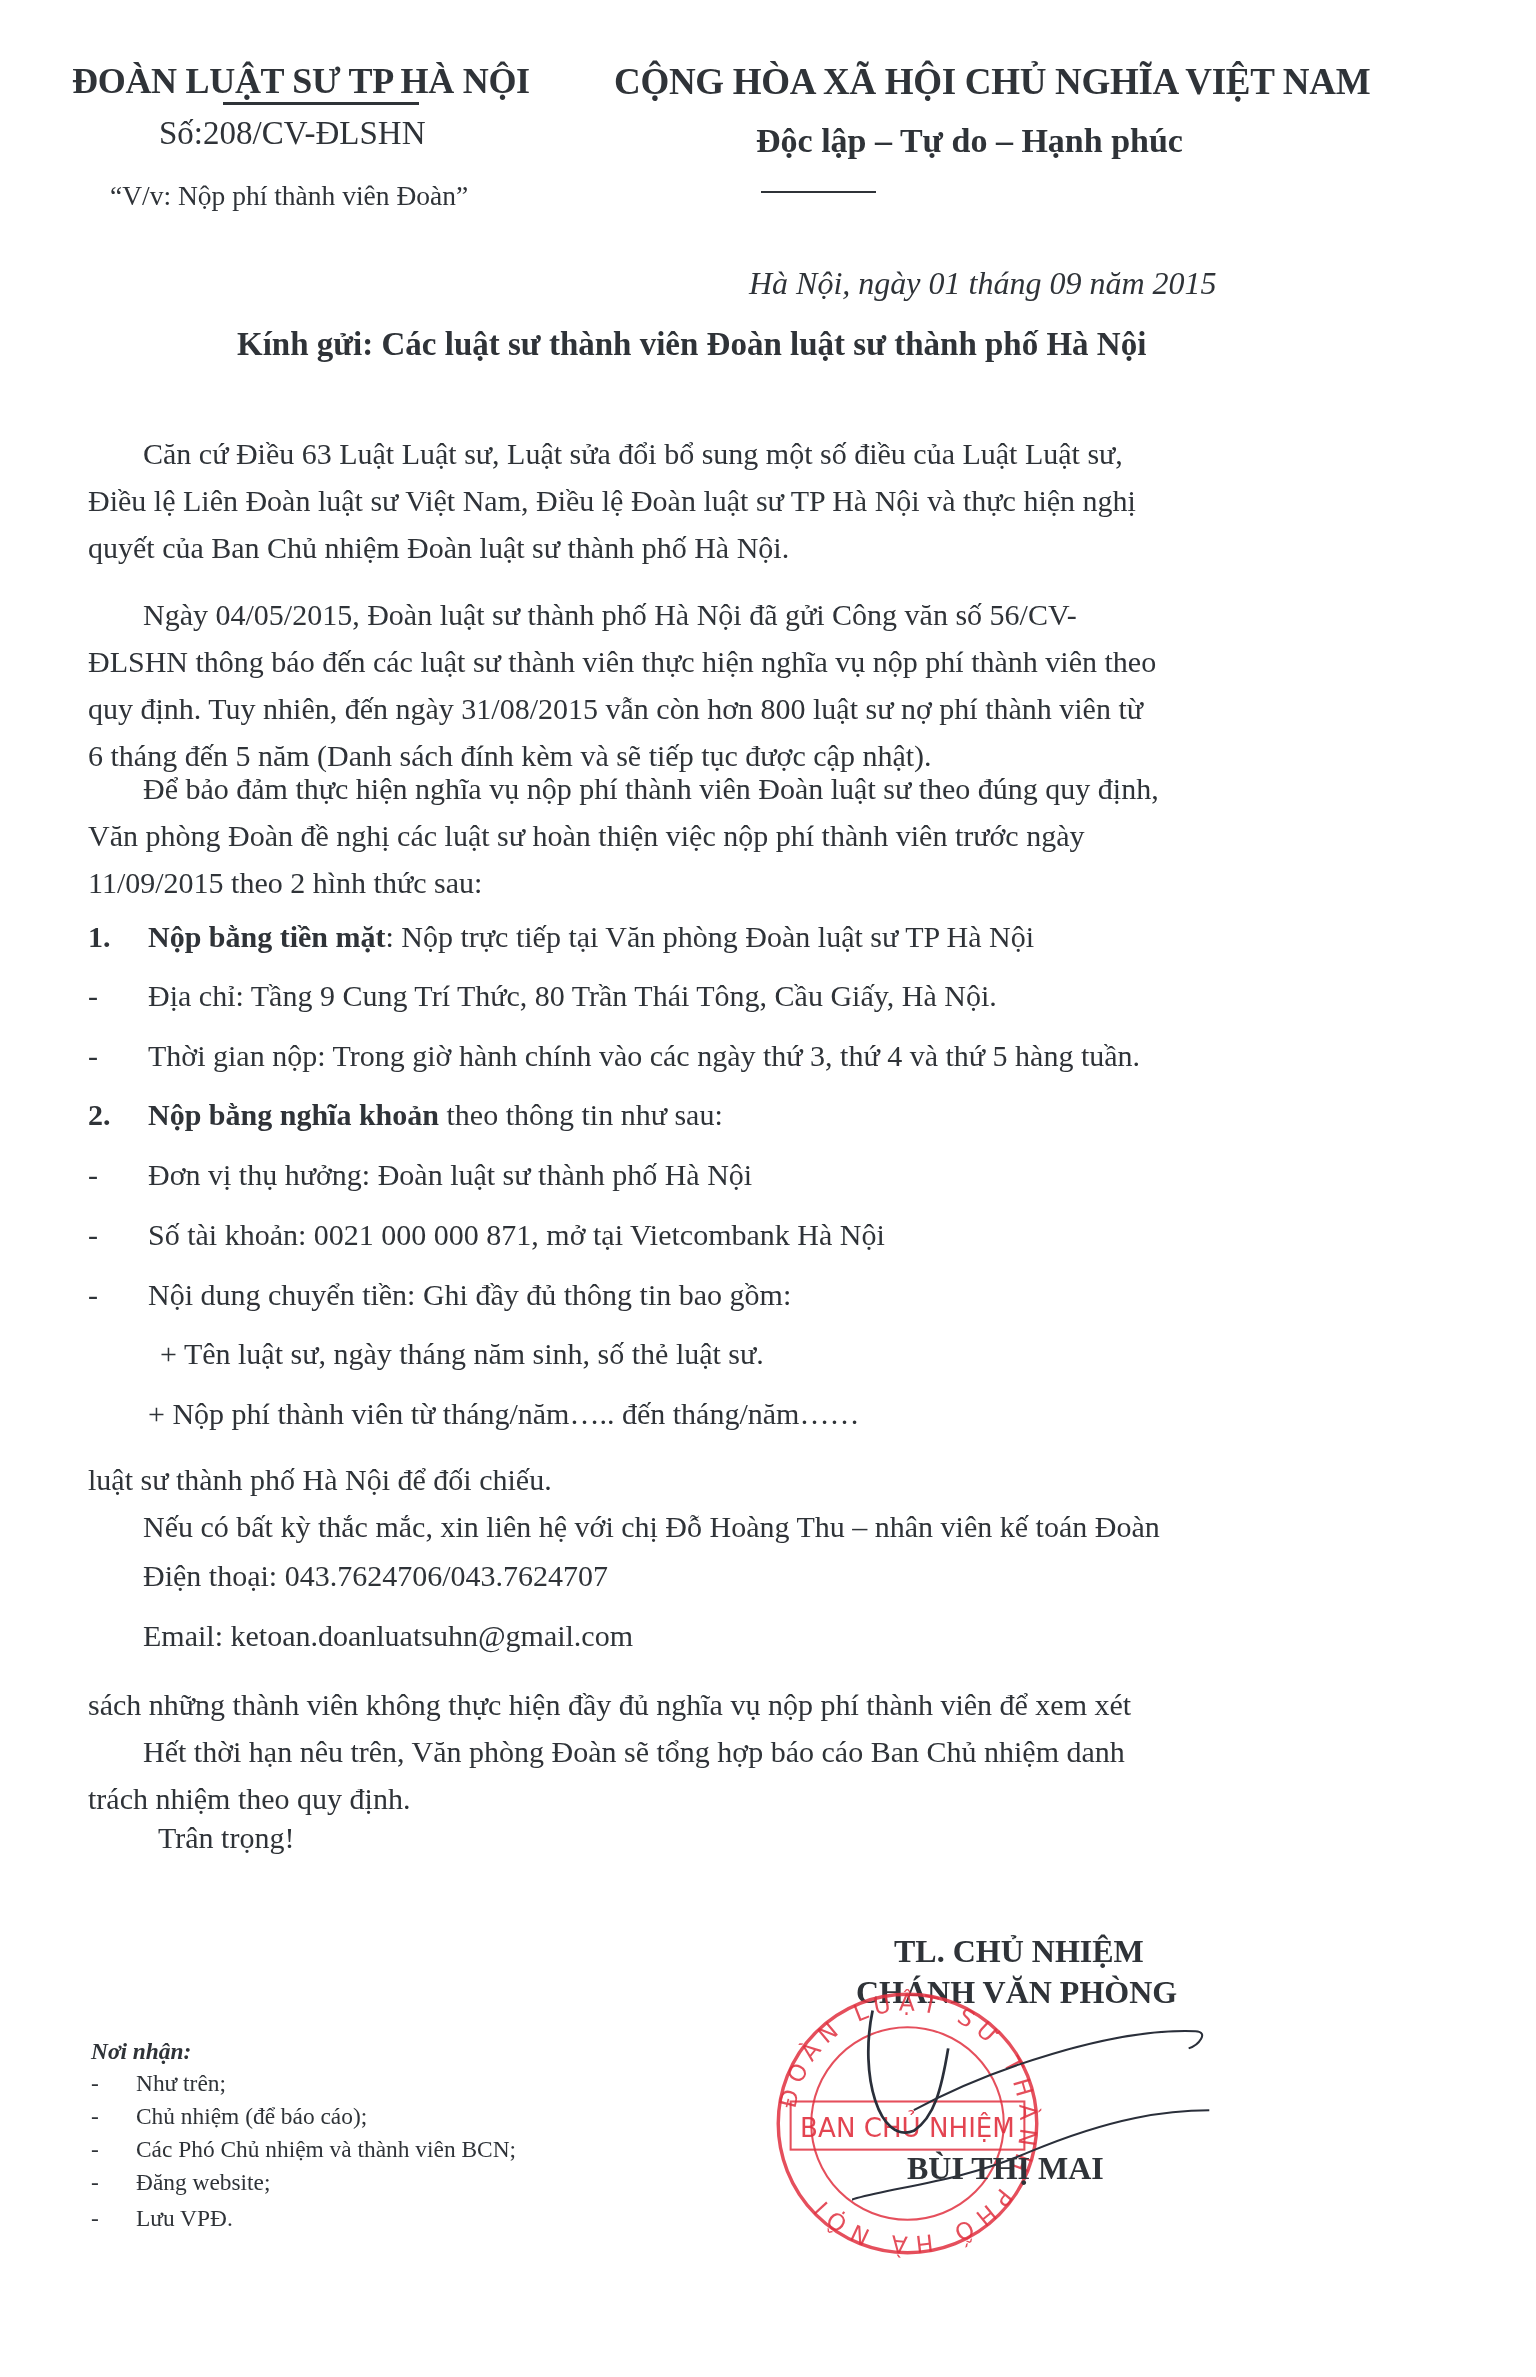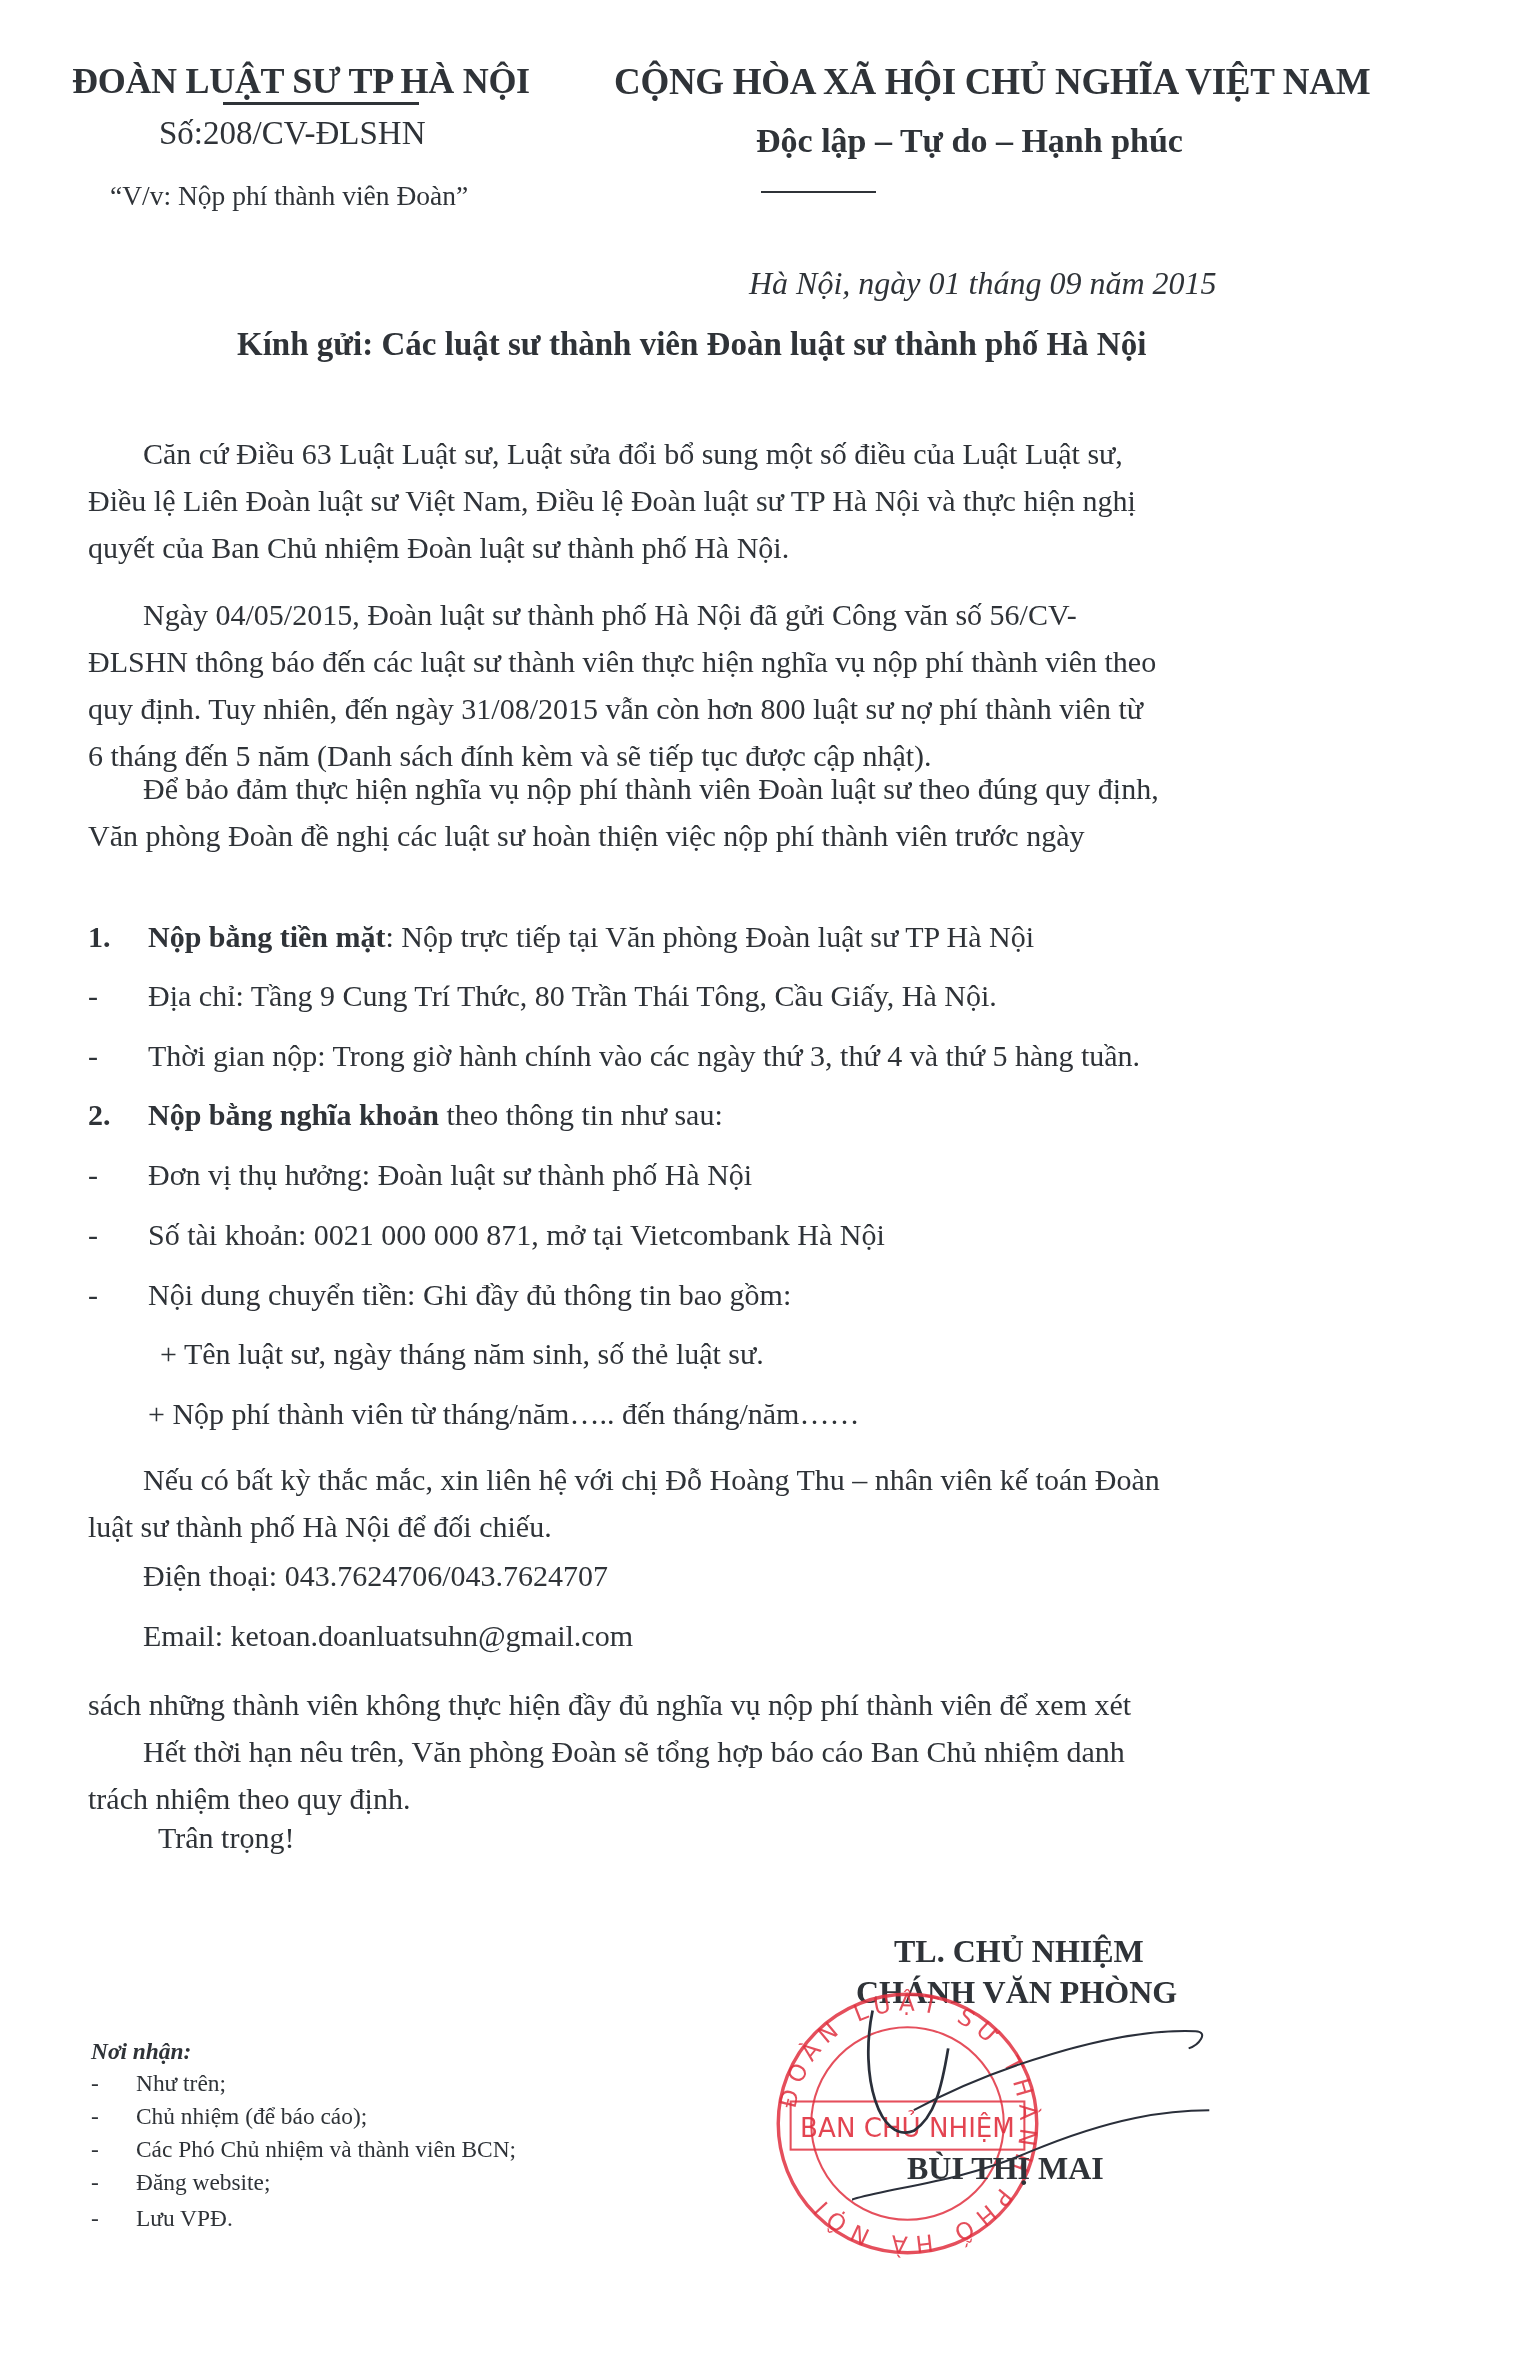--- a/index.html
+++ b/index.html
@@ -60,20 +60,21 @@
 <div class="para" style="top:591px;">
   <span class="line">Ngày 04/05/2015, Đoàn luật sư thành phố Hà Nội đã gửi Công văn số 56/CV-</span>
   <span class="line" style="text-indent:0;">ĐLSHN thông báo đến các luật sư thành viên thực hiện nghĩa vụ nộp phí thành viên theo</span>
   <span class="line" style="text-indent:0;">quy định. Tuy nhiên, đến ngày 31/08/2015 vẫn còn hơn 800 luật sư nợ phí thành viên từ</span>
   <span class="line last" style="text-indent:0;">6 tháng đến 5 năm (Danh sách đính kèm và sẽ tiếp tục được cập nhật).</span>
 </div>
 
 <div class="para" style="top:765px;">
   <span class="line">Để bảo đảm thực hiện nghĩa vụ nộp phí thành viên Đoàn luật sư theo đúng quy định,</span>
   <span class="line" style="text-indent:0;">Văn phòng Đoàn đề nghị các luật sư hoàn thiện việc nộp phí thành viên trước ngày</span>
+  <span class="line last" style="text-indent:0;">11/09/2015 theo 2 hình thức sau:</span>
 </div>
 
 <div class="list-row" style="top:920px; left:0; width:1537px; height:41px;">
   <span class="bullet bold">1.</span>
   <span class="list-text">
     <span class="bold">Nộp bằng tiền mặt</span><span>: Nộp trực tiếp tại Văn phòng Đoàn luật sư TP Hà Nội</span>
   </span>
 </div>
 <div class="list-row" style="top:979px; left:0; width:1537px; height:41px;">
   <span class="bullet">-</span>
@@ -103,22 +104,22 @@
   <span class="list-text">Nội dung chuyển tiền: Ghi đầy đủ thông tin bao gồm:</span>
 </div>
 <div class="list-row" style="top:1337px; left:148px;margin-left:12px;">
   <span>+ Tên luật sư, ngày tháng năm sinh, số thẻ luật sư.</span>
 </div>
 <div class="list-row" style="top:1397px; left:148px;">
   <span>+ Nộp phí thành viên từ tháng/năm….. đến tháng/năm……</span>
 </div>
 
 <div class="para" style="top:1456px;">
+  <span class="line last" style="text-indent:0;">luật sư thành phố Hà Nội để đối chiếu.</span>
   <span class="line">Nếu có bất kỳ thắc mắc, xin liên hệ với chị Đỗ Hoàng Thu – nhân viên kế toán Đoàn</span>
-  <span class="line last" style="text-indent:0;">luật sư thành phố Hà Nội để đối chiếu.</span>
 </div>
 <div class="list-row" style="top:1559px; left:143px;">Điện thoại: 043.7624706/043.7624707</div>
 <div class="list-row" style="top:1619px; left:143px;">Email: ketoan.doanluatsuhn@gmail.com</div>
 
 <div class="para" style="top:1681px;">
   <span class="line" style="text-indent:0;">sách những thành viên không thực hiện đầy đủ nghĩa vụ nộp phí thành viên để xem xét</span>
   <span class="line">Hết thời hạn nêu trên, Văn phòng Đoàn sẽ tổng hợp báo cáo Ban Chủ nhiệm danh</span>
   <span class="line last" style="text-indent:0;">trách nhiệm theo quy định.</span>
 </div>
 <div class="list-row" style="top:1821px; left:158px;">Trân trọng!</div>

